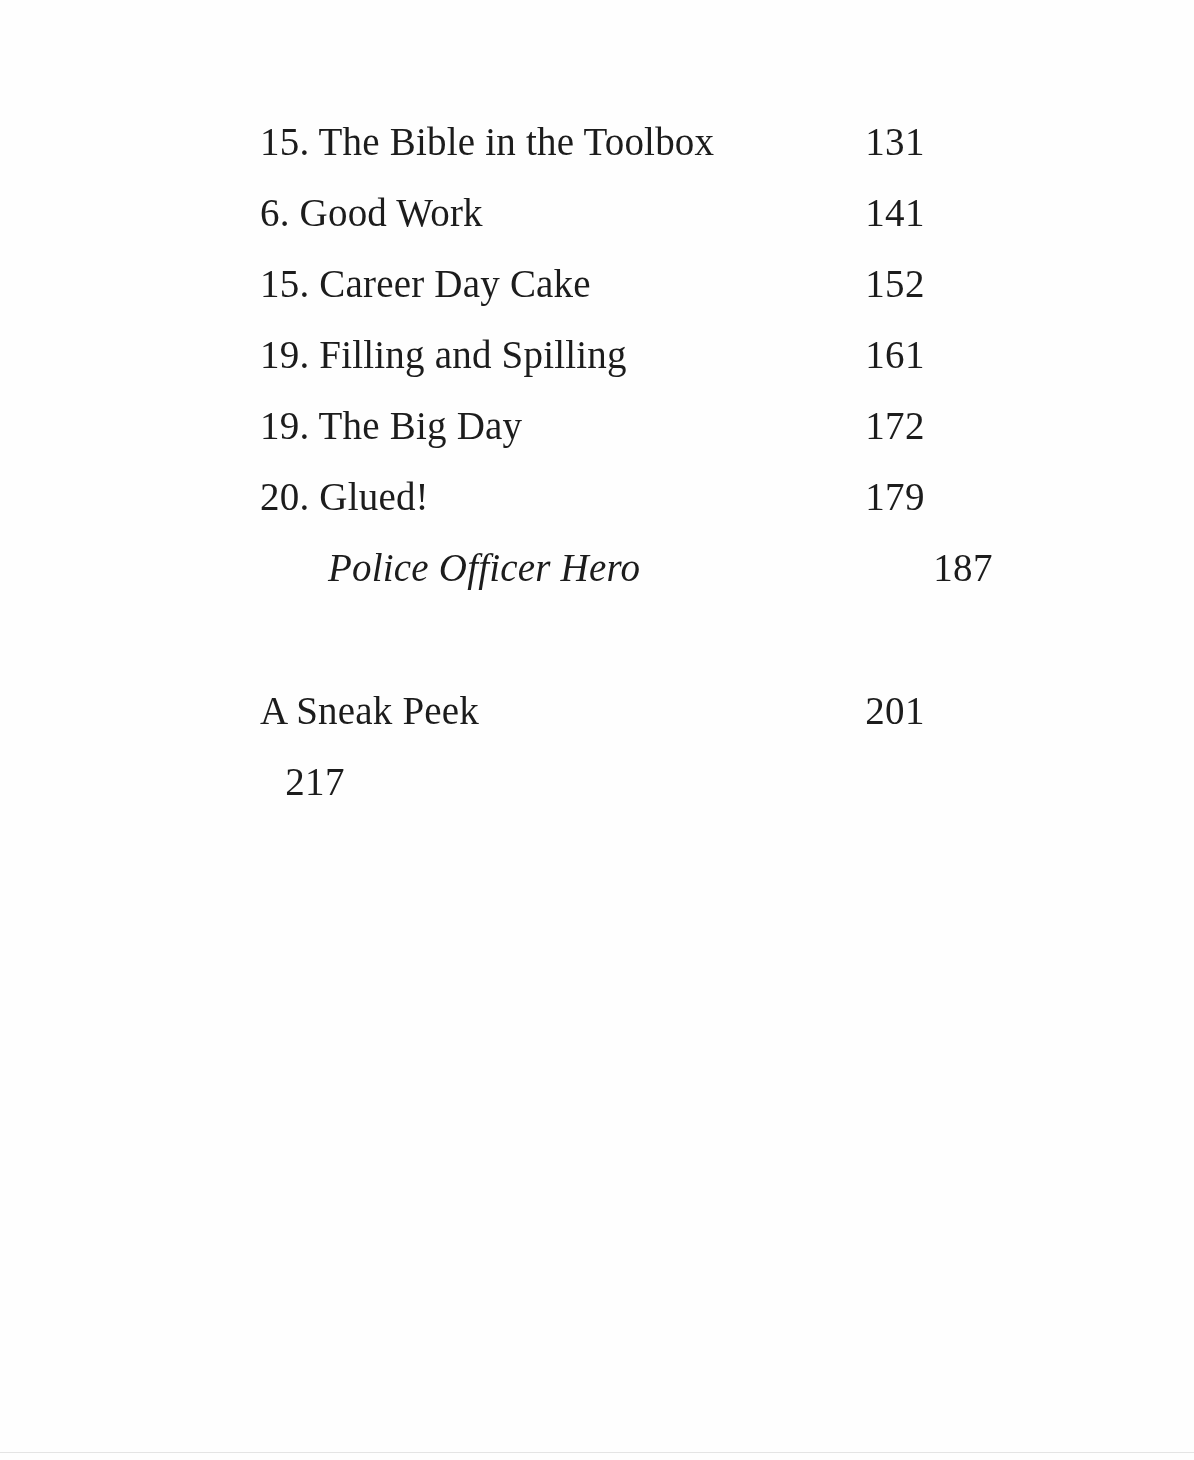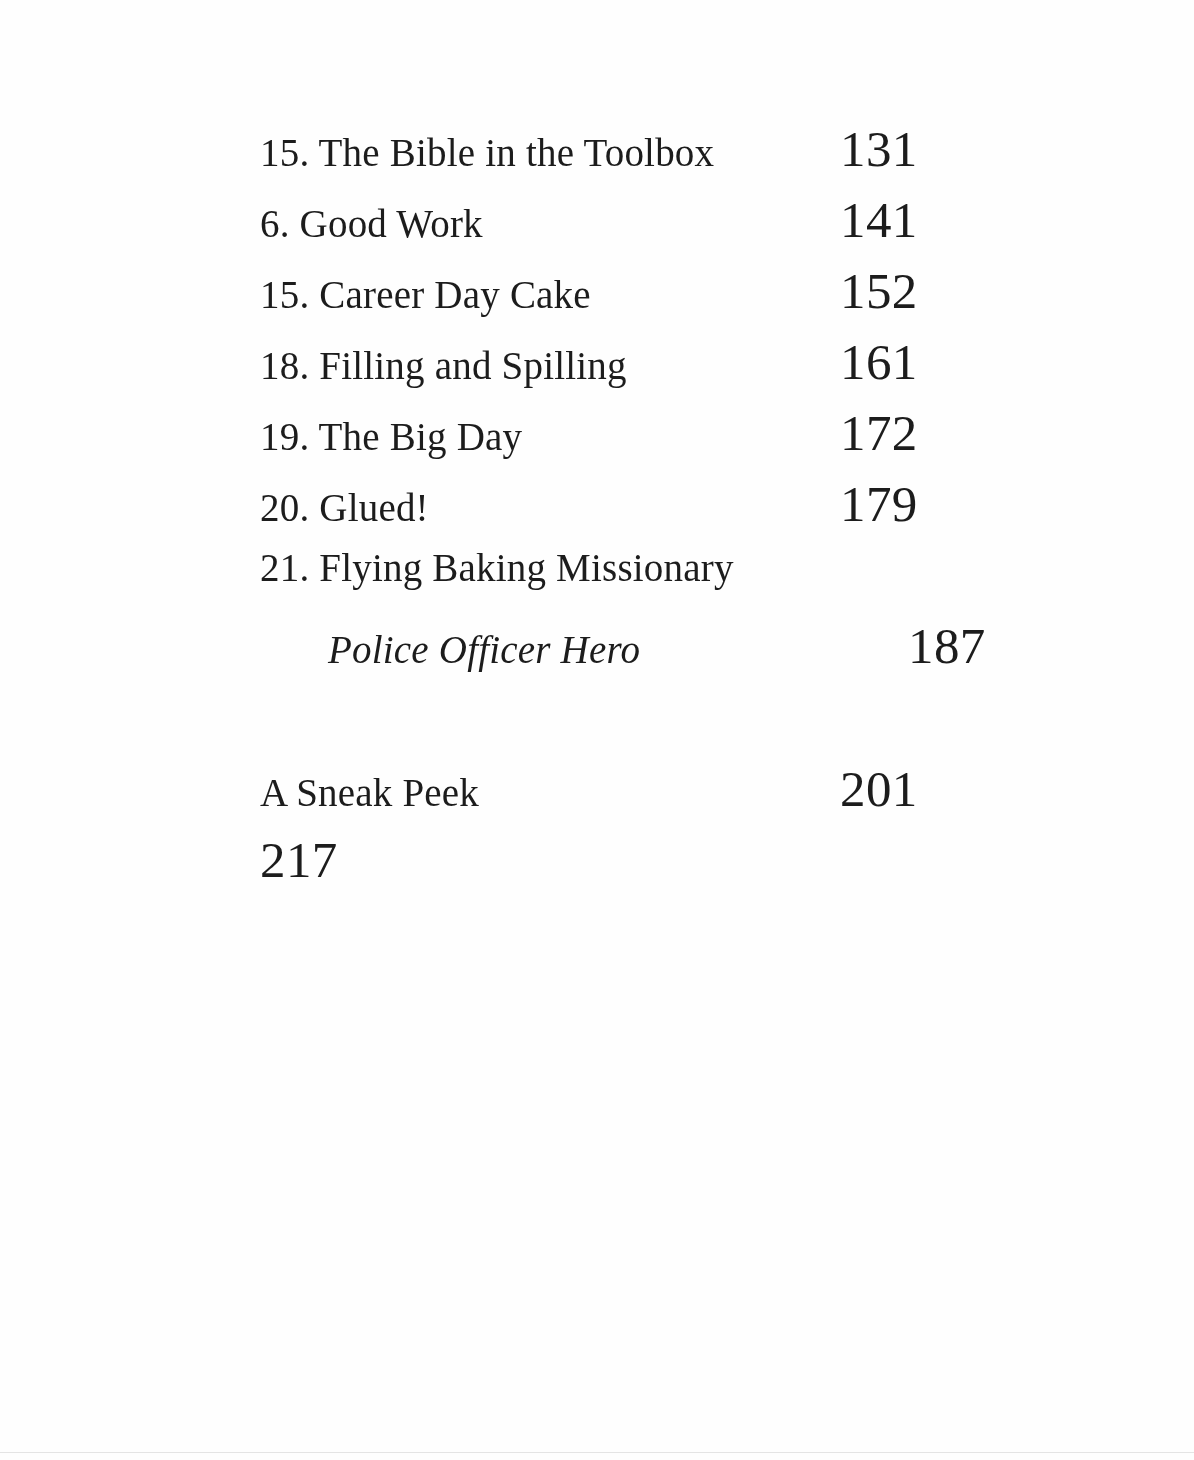--- a/index.html
+++ b/index.html
@@ -42,22 +42,22 @@
     letter-spacing: 0.2px;
     white-space: nowrap;
   }
   .toc-title.indented {
     padding-left: 68px;
     font-style: italic;
   }
   .toc-page {
     flex: 0 0 auto;
     width: 110px;
-    text-align: left;
-    font-size: 51px;
+    text-align: center;
+    font-size: 39px;
     line-height: 1.15;
     letter-spacing: 0.4px;
   }
   .group-gap {
     height: 72px;
   }
   .bottom-rule {
     position: absolute;
     left: 0;
     top: 1452px;
@@ -80,34 +80,30 @@
       </div>
       <div class="toc-row">
         <span class="toc-title">6. Good Work</span>
         <span class="toc-page">141</span>
       </div>
       <div class="toc-row">
         <span class="toc-title">15. Career Day Cake</span>
         <span class="toc-page">152</span>
       </div>
       <div class="toc-row">
-        <span class="toc-title">18. Filling and Spilling</span>
+        <span class="toc-title">19. Filling and Spilling</span>
         <span class="toc-page">161</span>
       </div>
       <div class="toc-row">
         <span class="toc-title">19. The Big Day</span>
         <span class="toc-page">172</span>
       </div>
       <div class="toc-row">
         <span class="toc-title">20. Glued!</span>
         <span class="toc-page">179</span>
-      </div>
-      <div class="toc-row">
-        <span class="toc-title">21. Flying Baking Missionary</span>
-        <span class="toc-page"></span>
       </div>
       <div class="toc-row">
         <span class="toc-title indented">Police Officer Hero</span>
         <span class="toc-page">187</span>
       </div>
     </div>
 
     <div class="group-gap"></div>
 
     <div>

